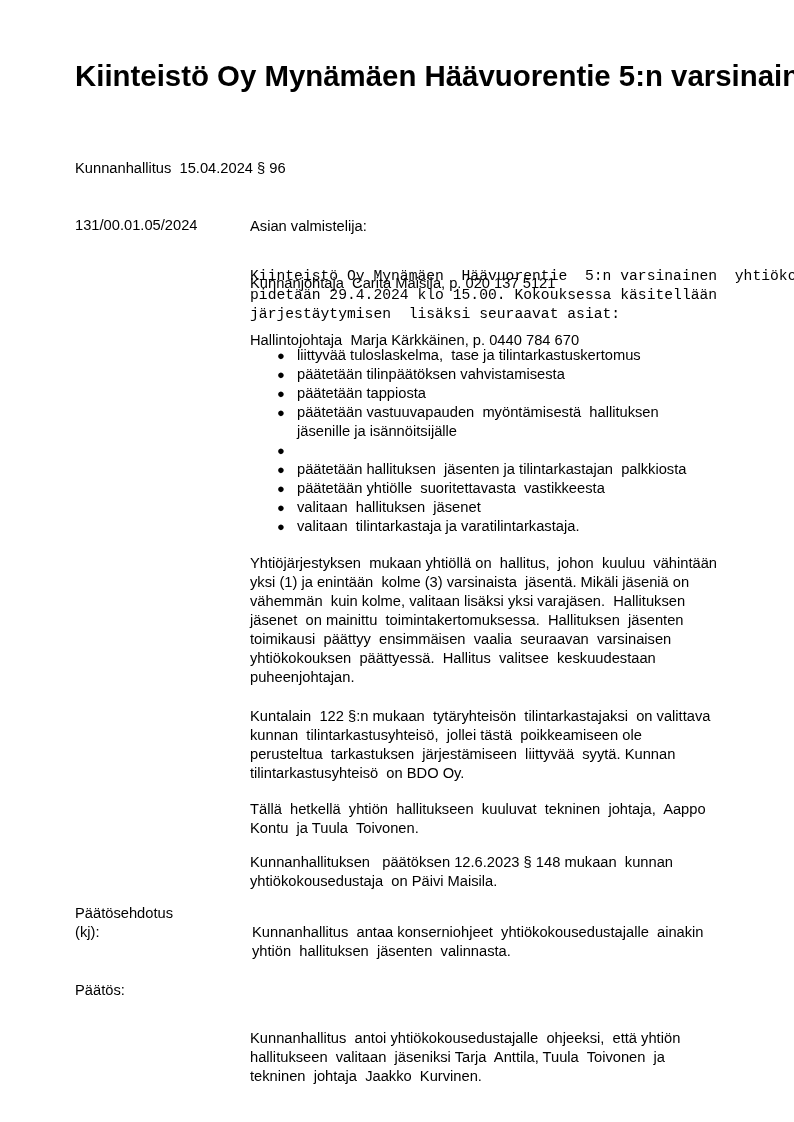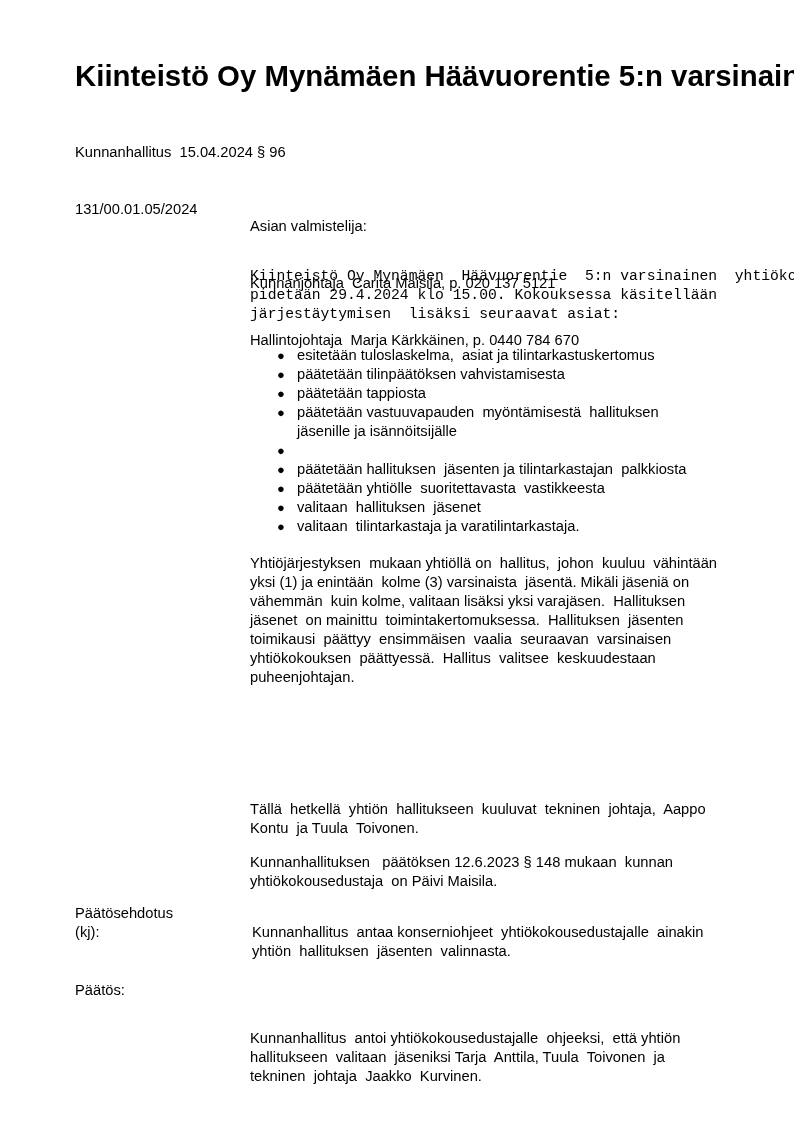--- a/index.html
+++ b/index.html
@@ -18,21 +18,21 @@
   .doc-title {
     position: absolute;
     left: 75px;
     top: 66px;
     font-weight: bold;
     white-space: pre;
   }
   .meta-block {
     position: absolute;
     left: 75px;
-    top: 105px;
+    top: 121px;
     white-space: pre;
   }
   .preparer-block {
     position: absolute;
     left: 250px;
     top: 179px;
     white-space: pre;
   }
   .intro-para   { position: absolute; left: 250px; top: 267px; white-space: pre; font-family: Liberation Mono, monospace; }
   .agenda-list  { position: absolute; left: 250px; top: 346px; list-style: none; }
@@ -71,21 +71,21 @@
     <div>Hallintojohtaja  Marja Kärkkäinen, p. 0440 784 670</div>
   </div>
 
   <p class="intro-para">Kiinteistö Oy Mynämäen  Häävuorentie  5:n varsinainen  yhtiökokous
 pidetään 29.4.2024 klo 15.00. Kokouksessa käsitellään
 järjestäytymisen  lisäksi seuraavat asiat:</p>
 
   <ul class="agenda-list">
     <li class="agenda-item">
       <span class="agenda-bullet">●</span>
-      <span class="agenda-text">esitetään tuloslaskelma,  asiat ja tilintarkastuskertomus</span>
+      <span class="agenda-text">liittyvää tuloslaskelma,  tase ja tilintarkastuskertomus</span>
     </li>
     <li class="agenda-item">
       <span class="agenda-bullet">●</span>
       <span class="agenda-text">päätetään tilinpäätöksen vahvistamisesta</span>
     </li>
     <li class="agenda-item">
       <span class="agenda-bullet">●</span>
       <span class="agenda-text">päätetään tappiosta</span>
     </li>
     <li class="agenda-item">
@@ -115,20 +115,24 @@
   </ul>
 
   <p class="para-articles">Yhtiöjärjestyksen  mukaan yhtiöllä on  hallitus,  johon  kuuluu  vähintään
 yksi (1) ja enintään  kolme (3) varsinaista  jäsentä. Mikäli jäseniä on
 vähemmän  kuin kolme, valitaan lisäksi yksi varajäsen.  Hallituksen
 jäsenet  on mainittu  toimintakertomuksessa.  Hallituksen  jäsenten
 toimikausi  päättyy  ensimmäisen  vaalia  seuraavan  varsinaisen
 yhtiökokouksen  päättyessä.  Hallitus  valitsee  keskuudestaan
 puheenjohtajan.</p>
 
+  <p class="para-municipal">Kuntalain  122 §:n mukaan  tytäryhteisön  tilintarkastajaksi  on valittava
+kunnan  tilintarkastusyhteisö,  jollei tästä  poikkeamiseen ole
+perusteltua  tarkastuksen  järjestämiseen  liittyvää  syytä. Kunnan
+tilintarkastusyhteisö  on BDO Oy.</p>
 
   <p class="para-current-board">Tällä  hetkellä  yhtiön  hallitukseen  kuuluvat  tekninen  johtaja,  Aappo
 Kontu  ja Tuula  Toivonen.</p>
 
   <p class="para-representative">Kunnanhallituksen   päätöksen 12.6.2023 § 148 mukaan  kunnan
 yhtiökokousedustaja  on Päivi Maisila.</p>
 
   <div class="proposal-label">Päätösehdotus
 (kj):</div>
 

